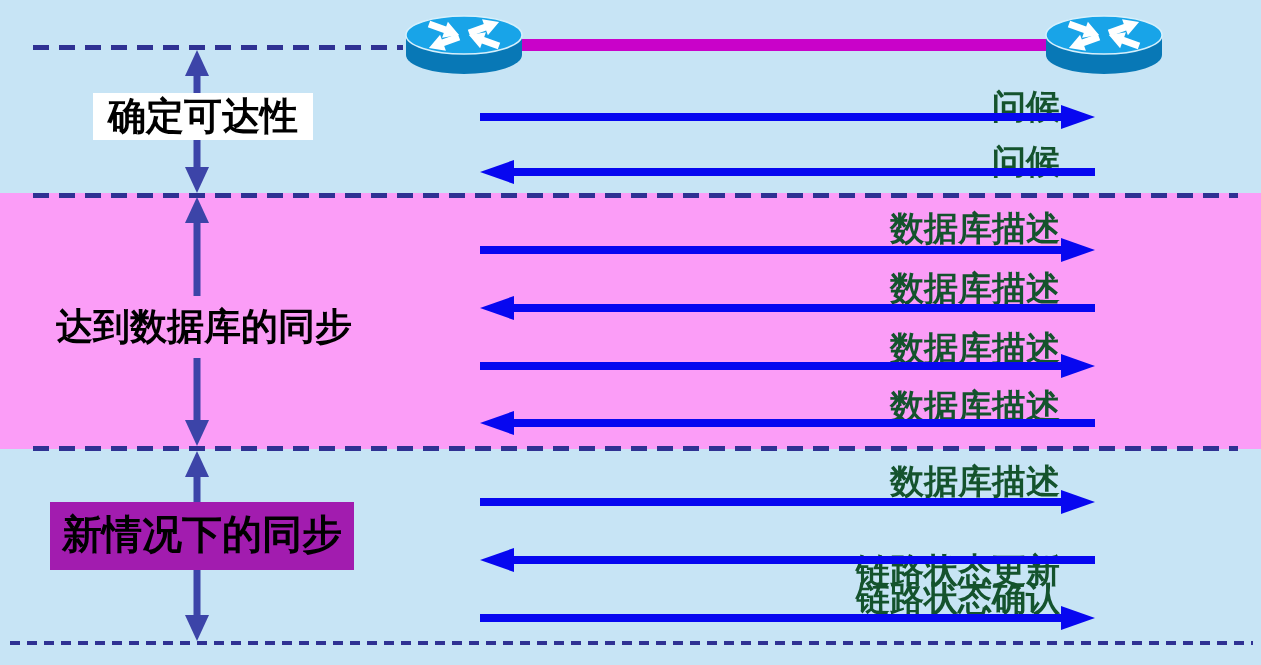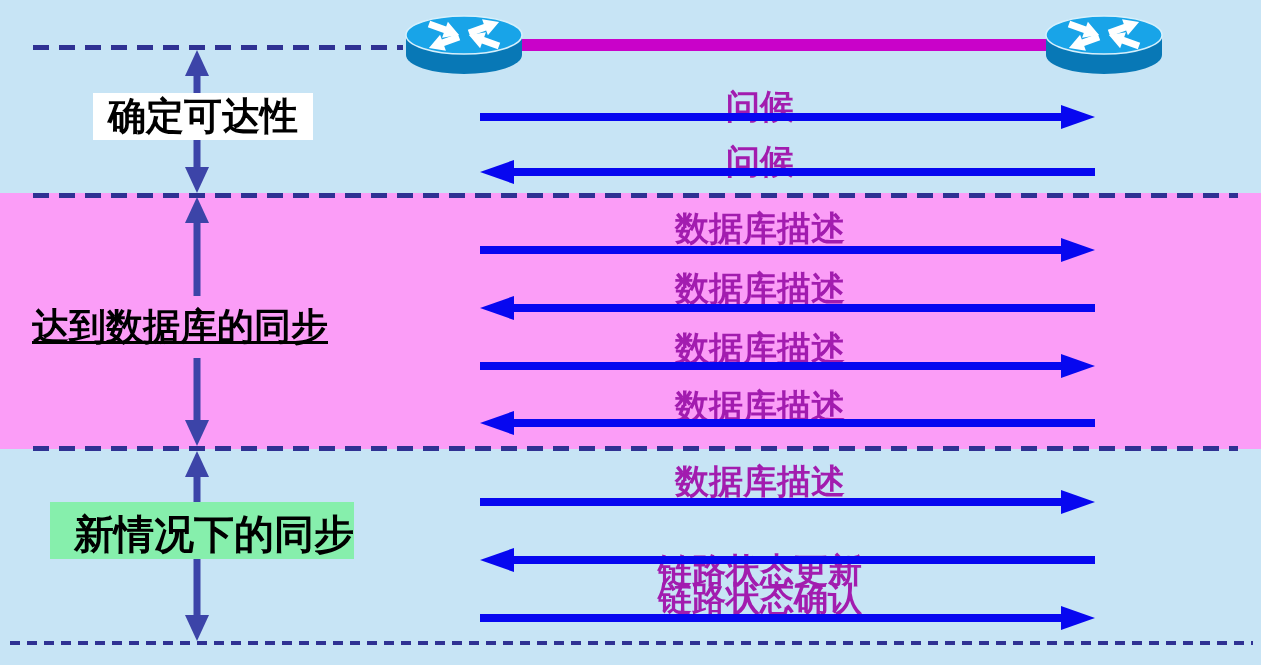--- a/index.html
+++ b/index.html
@@ -45,30 +45,30 @@
   .phase-label{
     position:absolute;
     color:#000;font-weight:bold;z-index:4;
     white-space:nowrap;
   }
   .phase-label.p1{
     left:93px;top:93px;width:220px;height:47px;line-height:47px;
     background:#FFFFFF;text-align:center;font-size:38px;
   }
   .phase-label.p2{
-    left:22px;top:296px;padding:6px 10px;
-    background:var(--pink);font-size:37px;text-decoration:underline;
+    left:46px;top:296px;padding:6px 10px;
+    background:var(--pink);font-size:37px;
   }
   .phase-label.p3{
-    left:50px;top:502px;width:304px;height:57px;line-height:64px;
-    background:#86efac;text-align:right;font-size:40px;
+    left:50px;top:502px;width:304px;height:68px;line-height:64px;
+    background:#a21caf;text-align:center;font-size:40px;
   }
   .msg-label{
     position:absolute;left:460px;width:600px;
-    text-align:center;color:#a21caf;font-weight:bold;font-size:34px;
+    text-align:right;color:#14532d;font-weight:bold;font-size:34px;
     white-space:nowrap;z-index:4;
   }
   .msg-arrow{position:absolute;left:480px;width:615px;height:24px;z-index:4;}
   .msg-arrow .shaft{position:absolute;top:8px;height:8px;background:var(--arrowblue);}
   .msg-arrow.dir-right .shaft{left:0;width:584px;}
   .msg-arrow.dir-left  .shaft{left:31px;width:584px;}
   .msg-arrow .head{position:absolute;top:0;width:0;height:0;}
   .msg-arrow.dir-right .head{
     right:0;border-top:12px solid transparent;border-bottom:12px solid transparent;
     border-left:34px solid var(--arrowblue);

